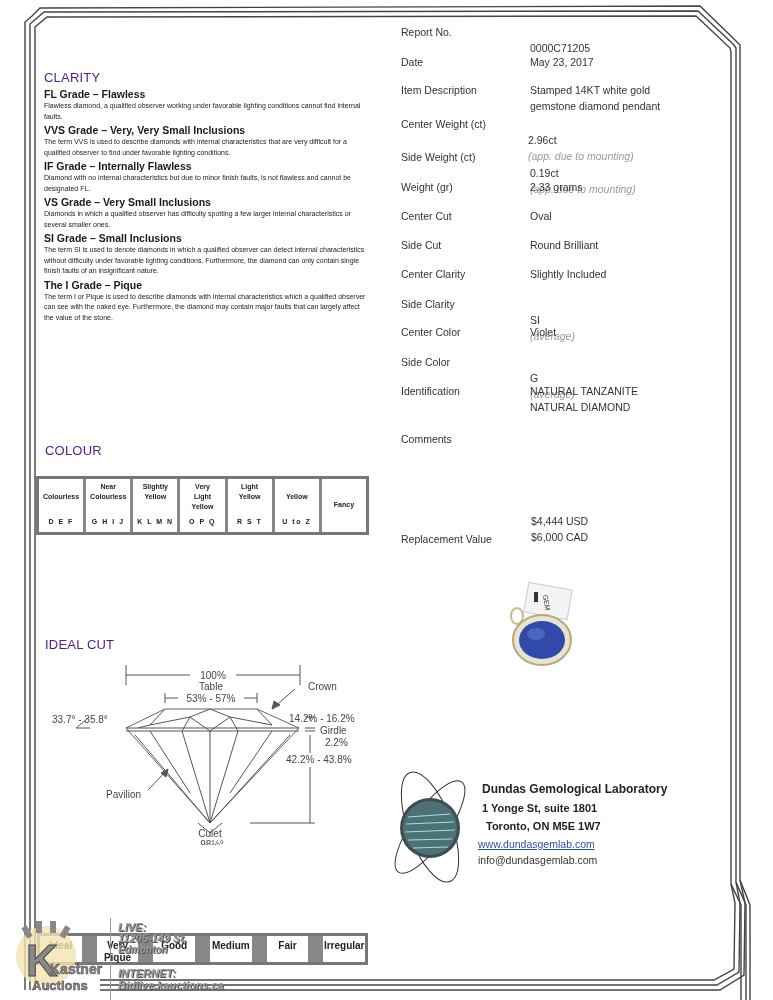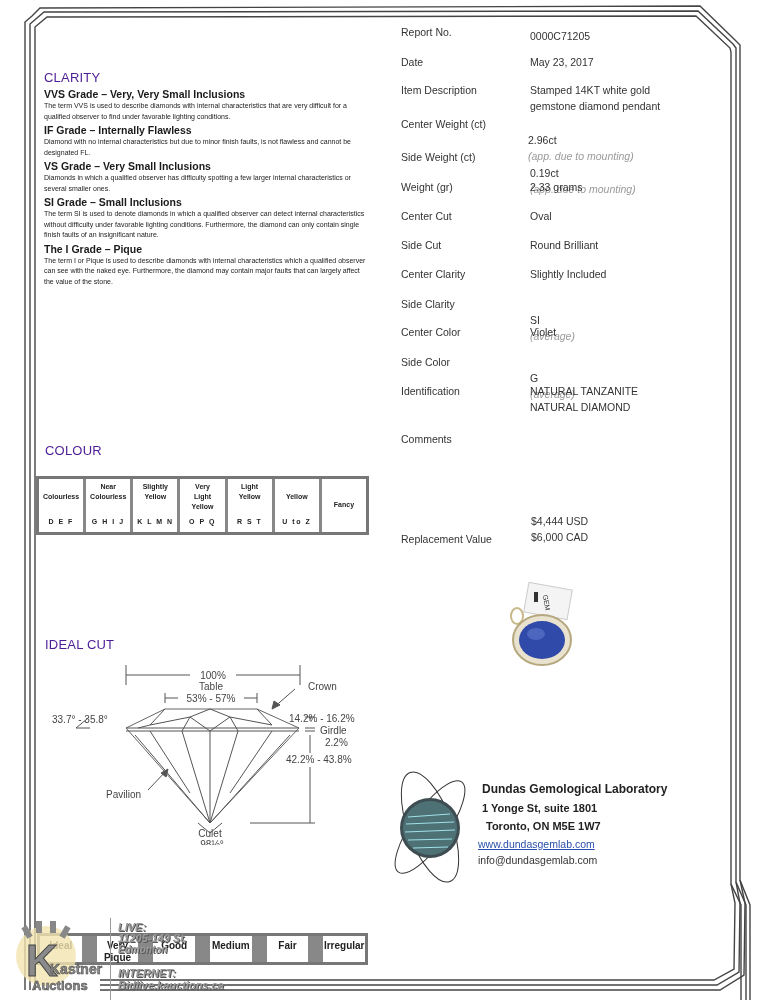--- a/index.html
+++ b/index.html
@@ -53,20 +53,24 @@
     <path d="M30,990 L30,24 L44,12 L698,11 L733,44 L736,48 L736,882 L746,905 L746,1000"></path>
     <path d="M35,990 L35,27 L47,17 L696,16 L730,48 L731,52 L731,884 L741,905 L741,1000"></path>
     <path d="M740,880 L745,903 L744,975 L720,990 L100,990"></path>
     <path d="M736,882 L740,903 L739,972 L717,985 L100,985"></path>
     <path d="M731,884 L735,903 L734,969 L714,980 L100,980"></path>
   </g>
 </svg>
 
 <div class="h-section" style="left:44px; top:70px;">CLARITY</div>
 <div id="clarity">
+  <div class="grade">
+    <p class="grade-title">FL Grade – Flawless</p>
+    <p class="grade-desc"> Flawless diamond, a qualified observer working under favorable lighting conditions cannot find internal faults.</p>
+  </div>
   <div class="grade">
     <p class="grade-title">VVS Grade – Very, Very Small Inclusions</p>
     <p class="grade-desc">The term VVS is used to describe diamonds with internal characteristics that are very difficult for a qualified observer to find under favorable lighting conditions.</p>
   </div>
   <div class="grade">
     <p class="grade-title">IF Grade – Internally Flawless</p>
     <p class="grade-desc"> Diamond with no internal characteristics but due to minor finish faults, is not flawless and cannot be designated FL.</p>
   </div>
   <div class="grade">
     <p class="grade-title"> VS Grade – Very Small Inclusions</p>
@@ -190,21 +194,21 @@
   <div class="cutcell" style="white-space:pre-line">Very
 Pique</div>
   <div class="cutcell">Good</div>
   <div class="cutcell">Medium</div>
   <div class="cutcell">Fair</div>
   <div class="cutcell">Irregular</div>
 </div>
 
 <div>
   <div class="f-label" style="top:26px">Report No.</div>
-  <div class="f-value" style="top:28px">0000C71205</div>
+  <div class="f-value" style="top:40px">0000C71205</div>
 
   <div class="f-label" style="top:56px">Date</div>
   <div class="f-value" style="top:54px">May 23, 2017</div>
 
   <div class="f-label" style="top:84px">Item Description</div>
   <div class="f-value" style="top:82px">Stamped 14KT white gold
 gemstone diamond pendant</div>
 
   <div class="f-label" style="top:118px">Center Weight (ct)</div>
   <div class="f-value" style="top:116px; left:528px">

